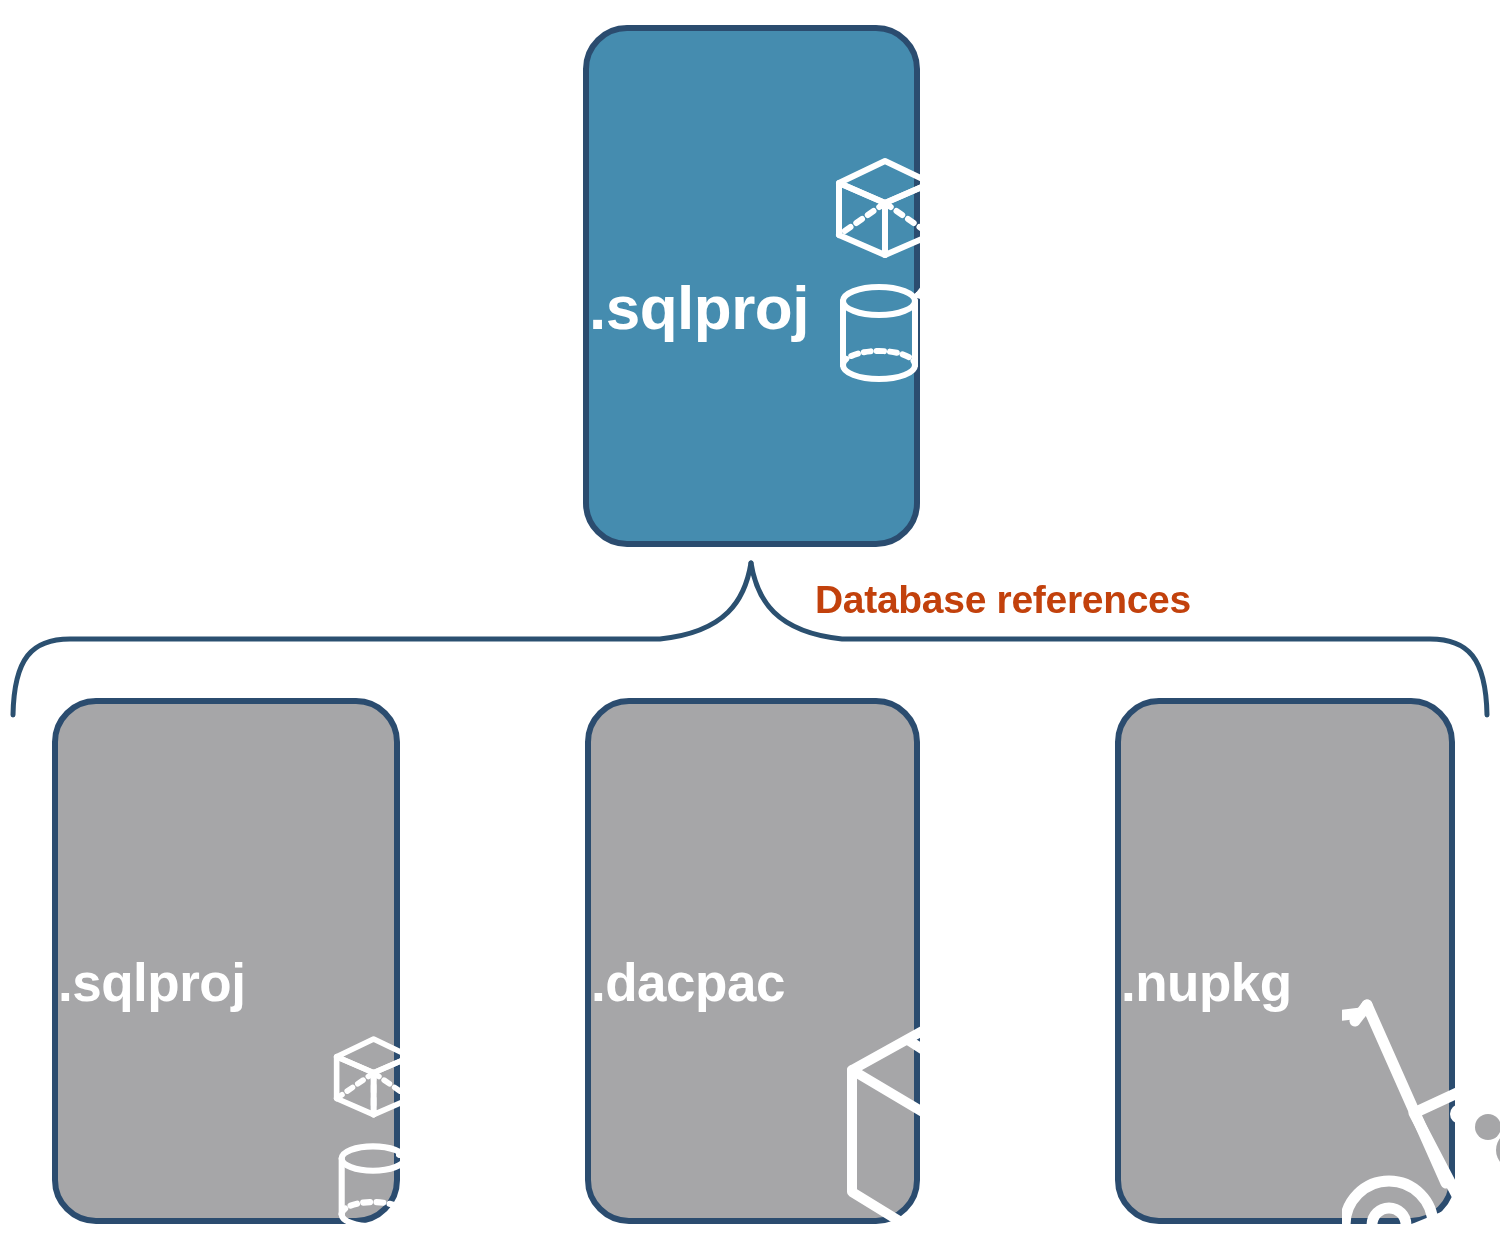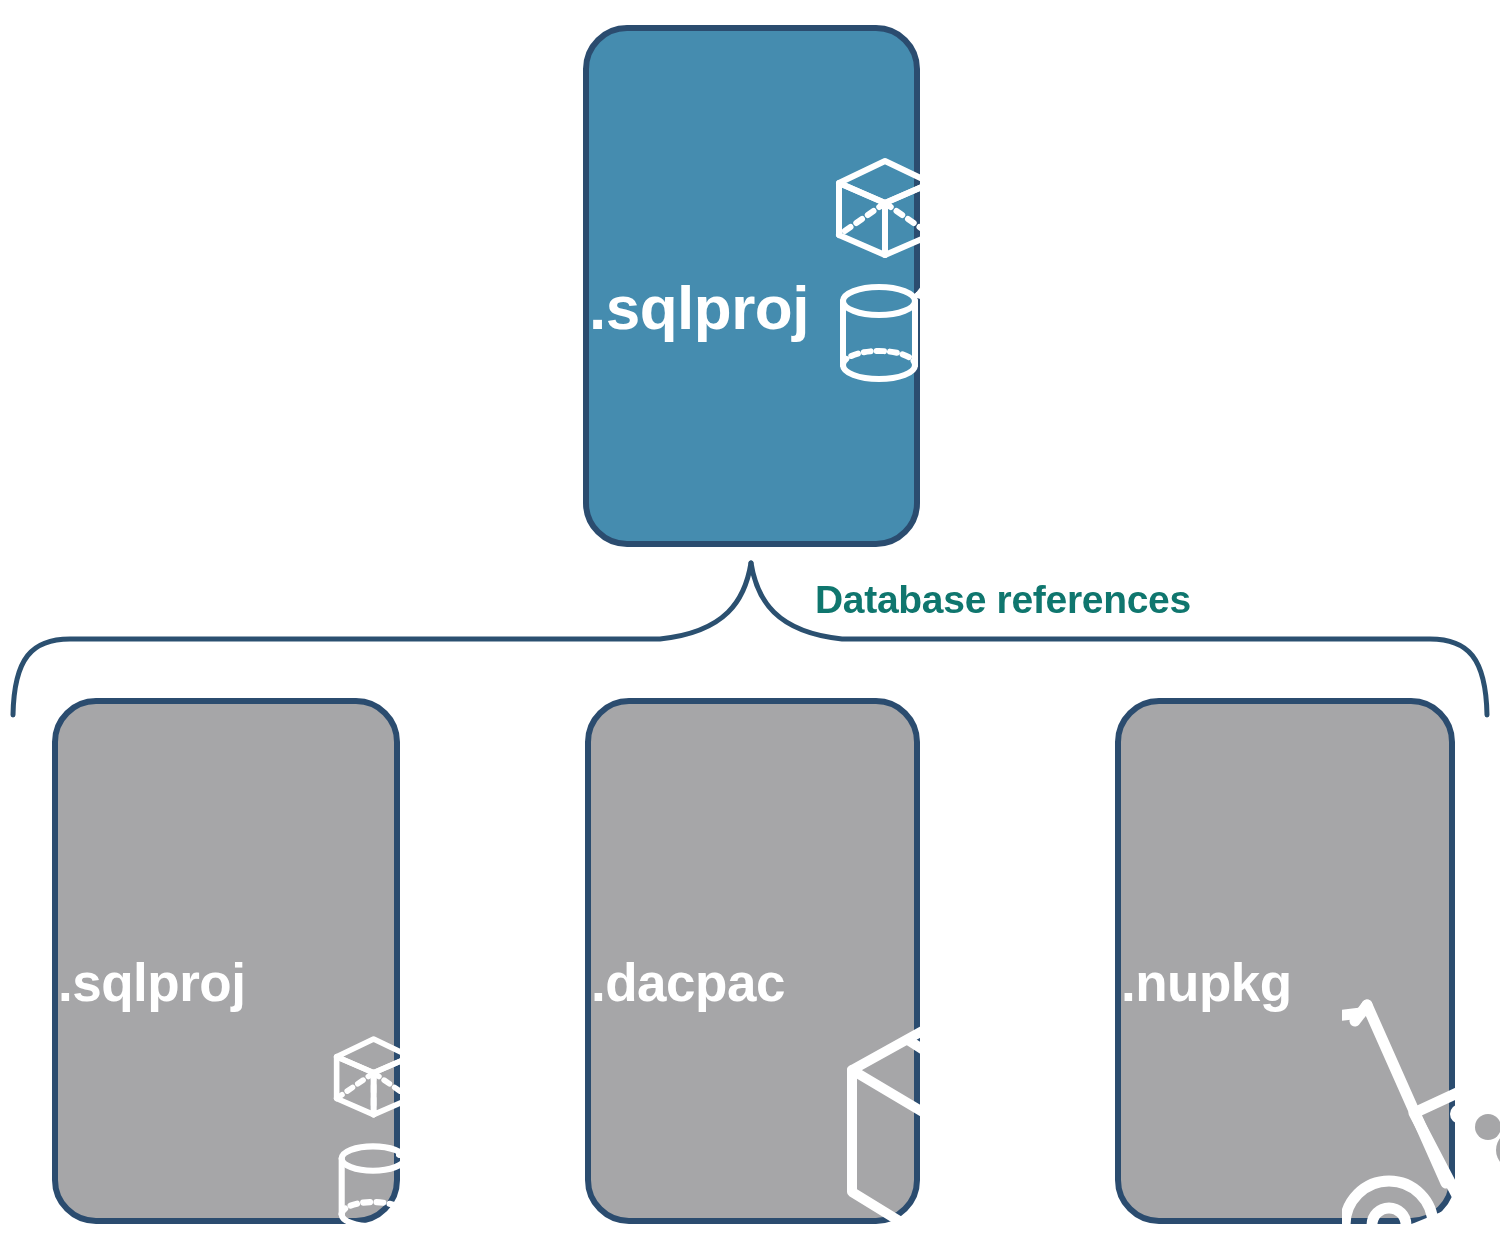--- a/index.html
+++ b/index.html
@@ -85,21 +85,21 @@
     width: 1500px; height: 200px;
     pointer-events: none;
   }
 
   #db-ref-label {
     position: absolute;
     left: 815px;
     top: 578px;
     font-size: 39px;
     font-weight: bold;
-    color: #0f766e;
+    color: #c2410c;
     letter-spacing: -0.3px;
     white-space: nowrap;
   }
 </style>
 </head>
 <body>
 
 <div id="stage">
 
   <div class="card blue" id="card-root">

